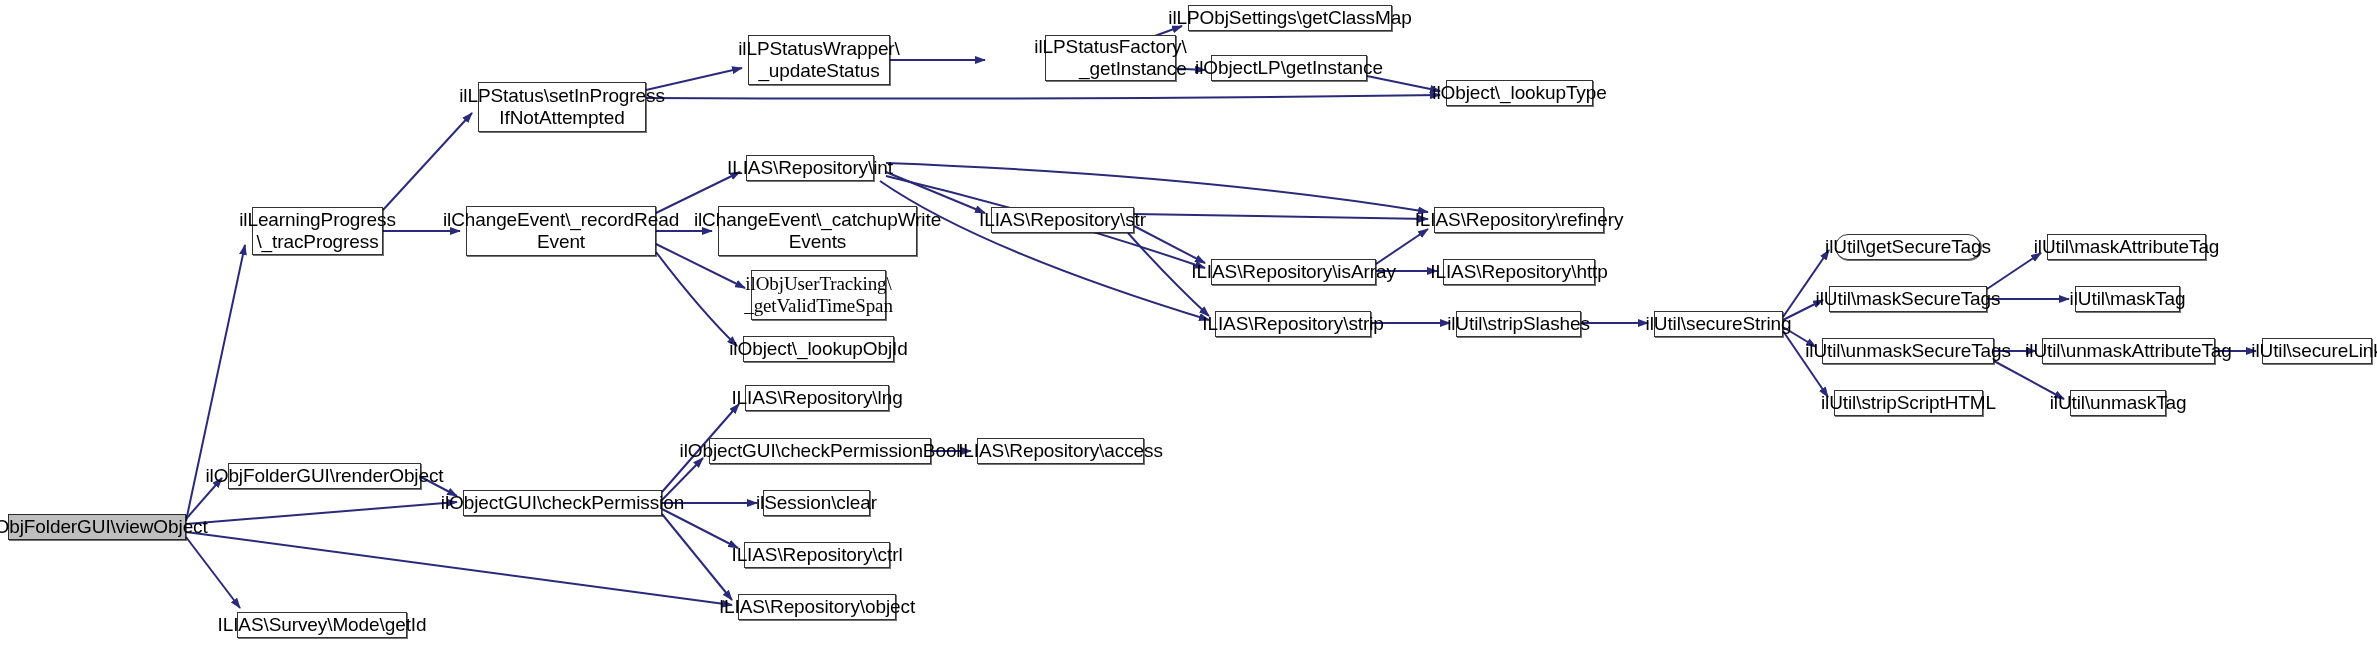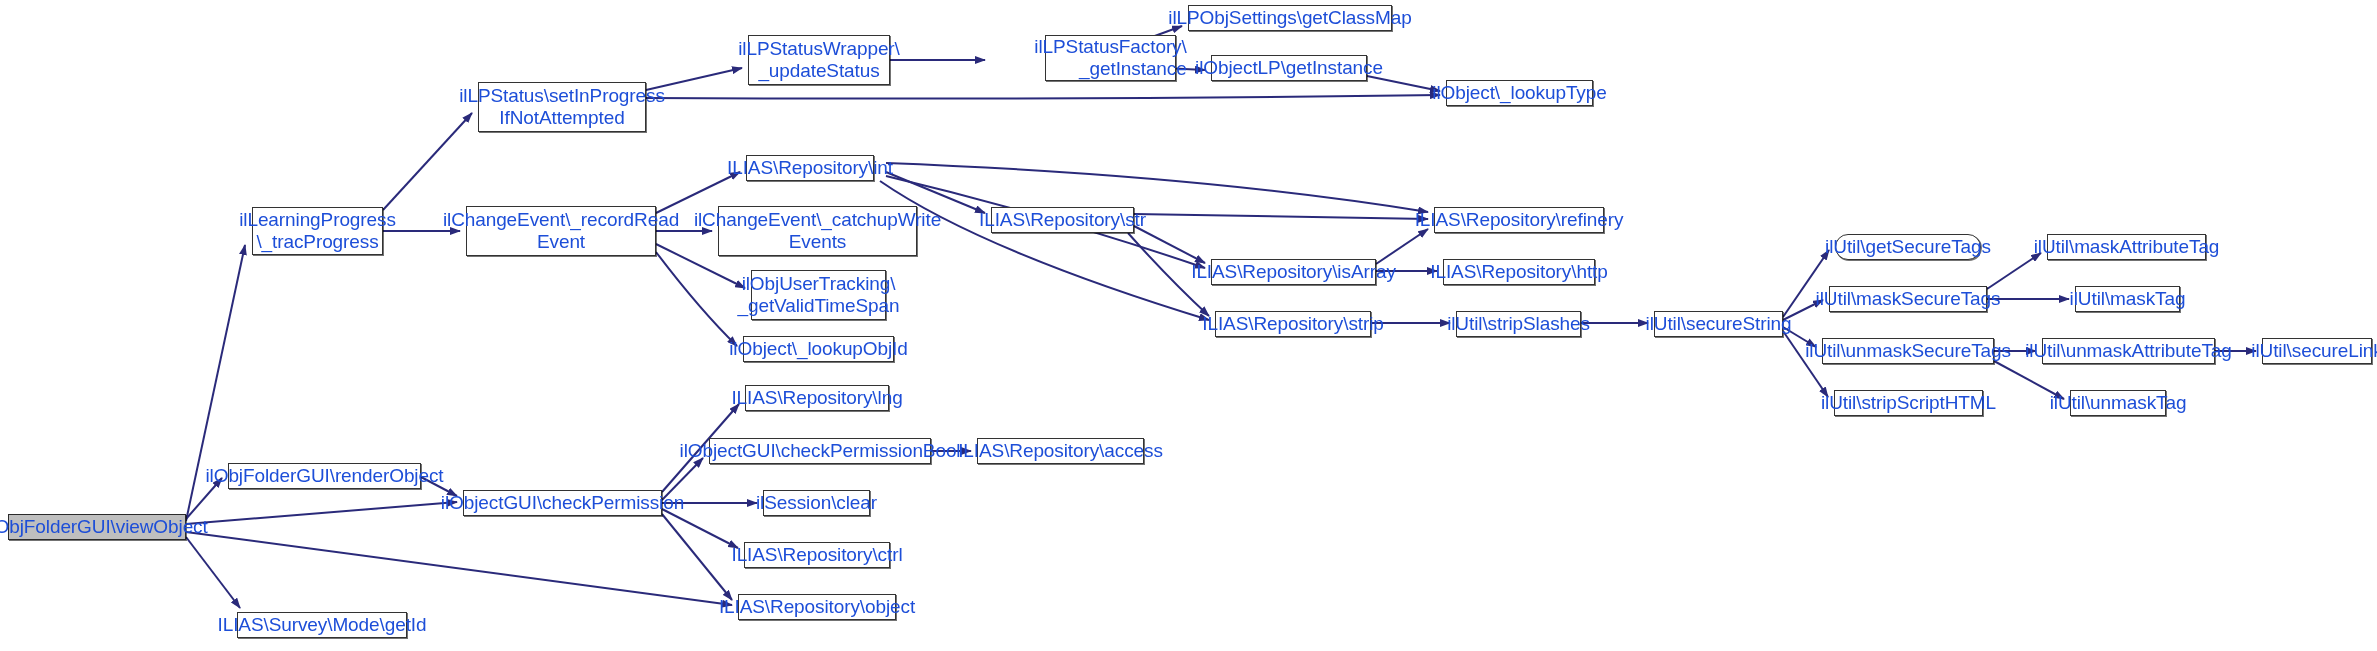--- a/index.html
+++ b/index.html
@@ -21,21 +21,21 @@
     top: 0;
     width: 2377px;
     height: 651px;
     pointer-events: none;
   }
   .node {
     position: absolute;
     box-sizing: border-box;
     border: 1px solid #333333;
     background: #ffffff;
-    color: #1d4ed8;
+    color: #000000;
     display: flex;
     align-items: center;
     justify-content: center;
     text-align: center;
     font-size: 19px;
     line-height: 22px;
     letter-spacing: -0.1px;
     white-space: pre-line;
     cursor: default;
     box-shadow: 1px 1px 0 rgba(0,0,0,0.55);
@@ -115,21 +115,21 @@
 Event</div>
       <div class="node" style="left: 745px; top: 385px; width: 144px; height: 26px;">ILIAS\Repository\lng</div>
       <div class="node" style="left: 709px; top: 438px; width: 222px; height: 26px;">ilObjectGUI\checkPermissionBool</div>
       <div class="node" style="left: 763px; top: 490px; width: 107px; height: 26px;">ilSession\clear</div>
       <div class="node" style="left: 744px; top: 542px; width: 146px; height: 26px;">ILIAS\Repository\ctrl</div>
       <div class="node" style="left: 738px; top: 594px; width: 158px; height: 26px;">ILIAS\Repository\object</div>
       <div class="node" style="left: 748px; top: 35px; width: 142px; height: 50px;">ilLPStatusWrapper\
 _updateStatus</div>
       <div class="node" style="left: 718px; top: 206px; width: 199px; height: 50px;">ilChangeEvent\_catchupWrite
 Events</div>
-      <div class="node" style="left: 751px; top: 270px; width: 135px; height: 50px;">ilObjUserTracking\
+      <div class="node" style="left: 751px; top: 270px; width: 135px; height: 50px; font-family: Liberation Serif, serif;">ilObjUserTracking\
 _getValidTimeSpan</div>
       <div class="node" style="left: 743px; top: 336px; width: 151px; height: 26px;">ilObject\_lookupObjId</div>
       <div class="node" style="left: 746px; top: 155px; width: 128px; height: 26px;">ILIAS\Repository\int</div>
       <div class="node" style="left: 991px; top: 207px; width: 143px; height: 26px;">ILIAS\Repository\str</div>
       <div class="node" style="left: 977px; top: 438px; width: 167px; height: 26px;">ILIAS\Repository\access</div>
       <div class="node" style="left: 1045px; top: 35px; width: 131px; height: 46px; text-align: right;">ilLPStatusFactory\
 _getInstance</div>
       <div class="node" style="left: 1211px; top: 259px; width: 165px; height: 26px;">ILIAS\Repository\isArray</div>
       <div class="node" style="left: 1215px; top: 311px; width: 156px; height: 26px;">ILIAS\Repository\strip</div>
       <div class="node" style="left: 1188px; top: 5px; width: 204px; height: 26px;">ilLPObjSettings\getClassMap</div>

